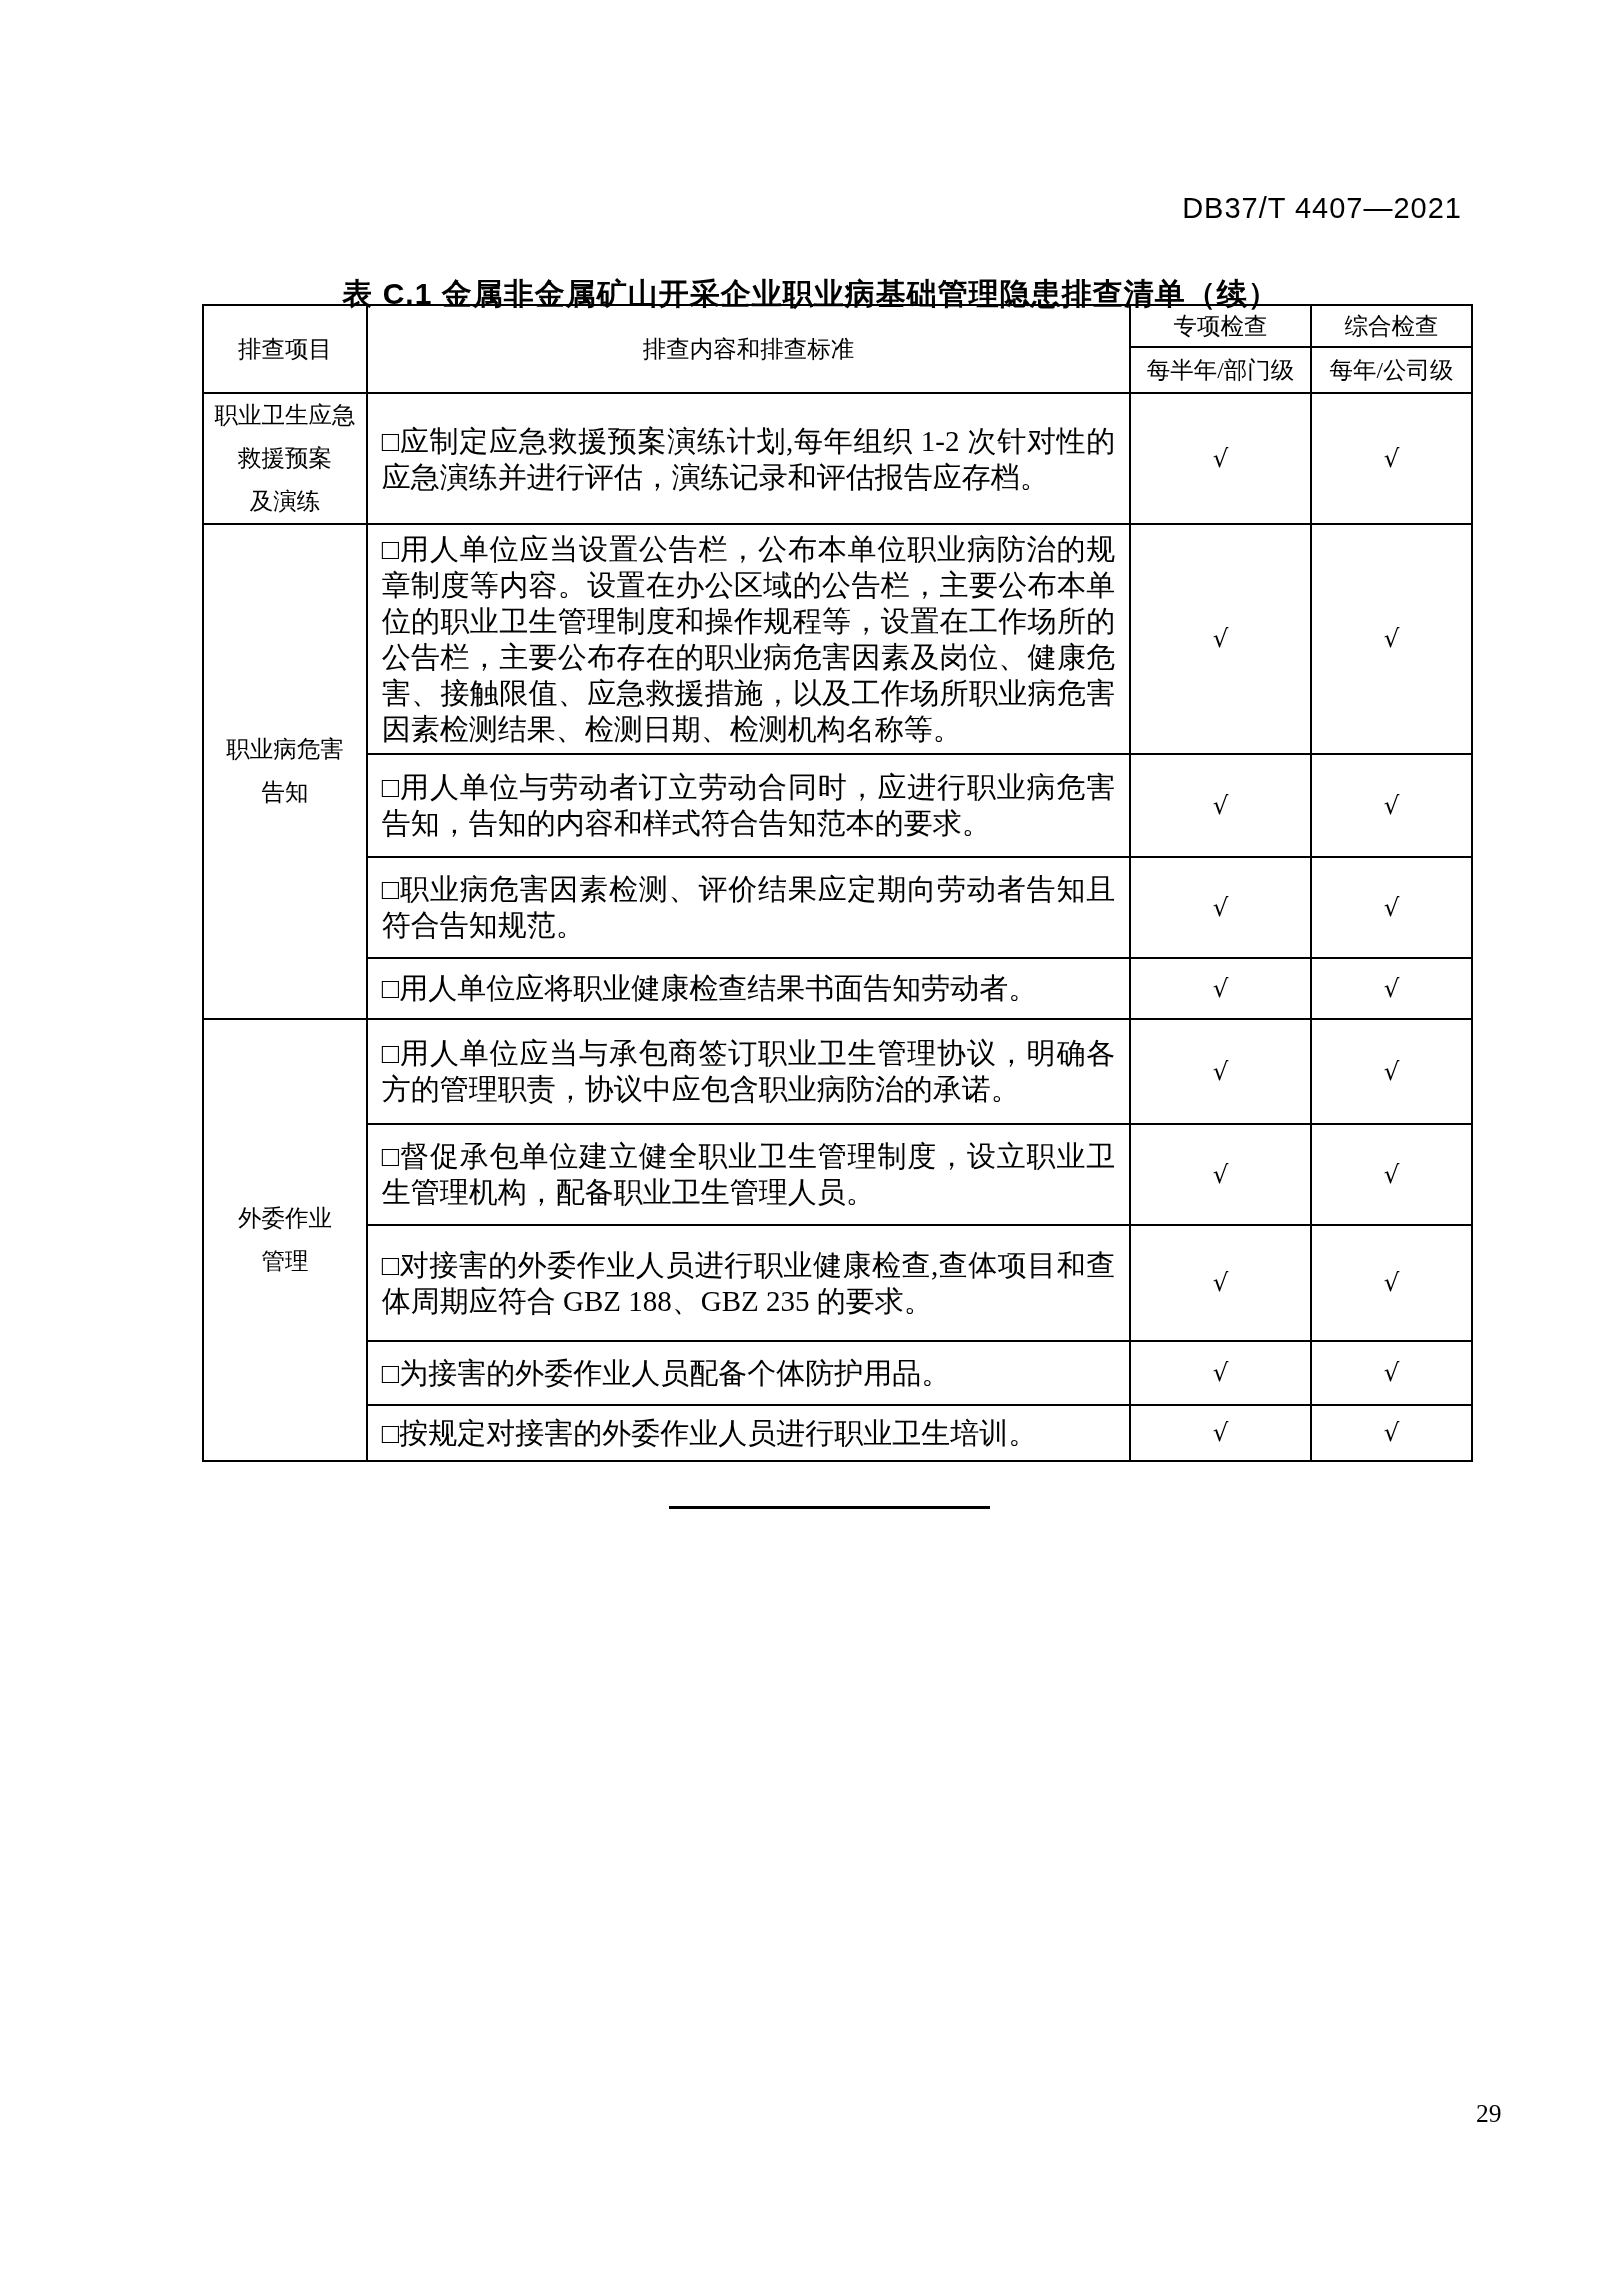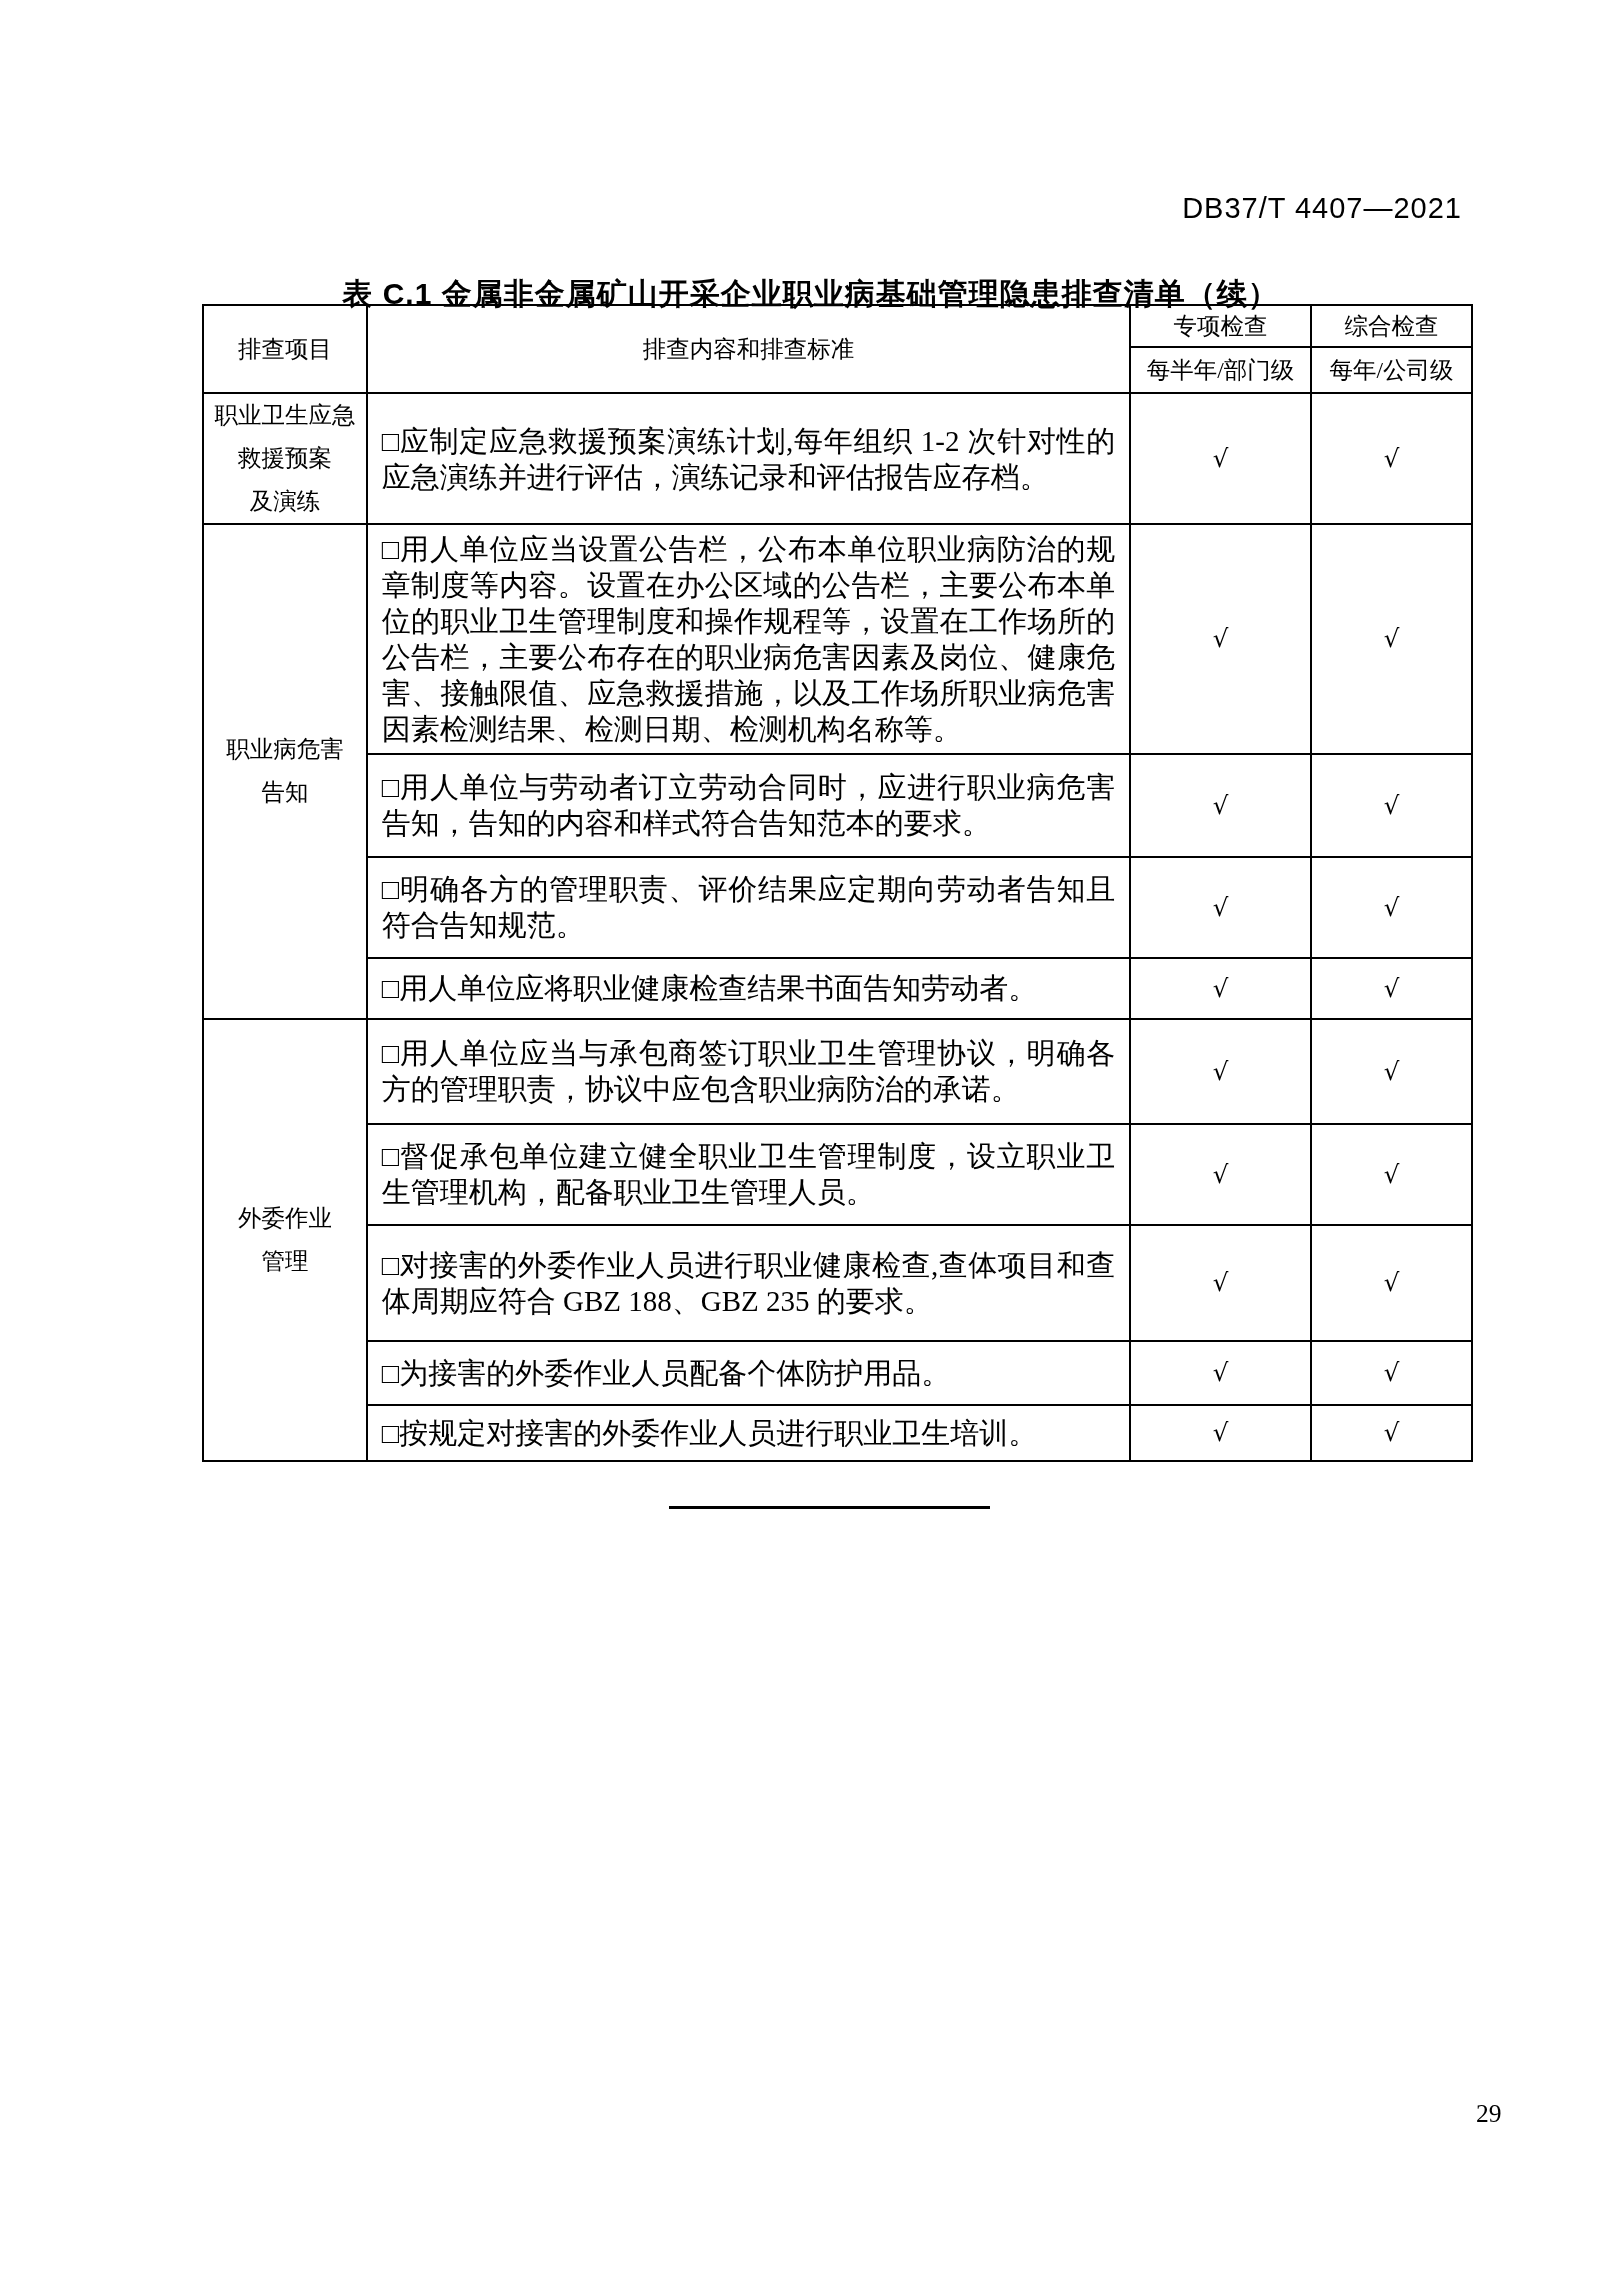--- a/index.html
+++ b/index.html
@@ -132,21 +132,21 @@
         <td class="content-cell">□用人单位应当设置公告栏，公布本单位职业病防治的规章制度等内容。设置在办公区域的公告栏，主要公布本单位的职业卫生管理制度和操作规程等，设置在工作场所的公告栏，主要公布存在的职业病危害因素及岗位、健康危害、接触限值、应急救援措施，以及工作场所职业病危害因素检测结果、检测日期、检测机构名称等。</td>
         <td class="check-cell">√</td>
         <td class="check-cell">√</td>
       </tr>
       <tr style="height: 103px;">
         <td class="content-cell">□用人单位与劳动者订立劳动合同时，应进行职业病危害告知，告知的内容和样式符合告知范本的要求。</td>
         <td class="check-cell">√</td>
         <td class="check-cell">√</td>
       </tr>
       <tr style="height: 101px;">
-        <td class="content-cell">□明确各方的管理职责、评价结果应定期向劳动者告知且符合告知规范。</td>
+        <td class="content-cell">□职业病危害因素检测、评价结果应定期向劳动者告知且符合告知规范。</td>
         <td class="check-cell">√</td>
         <td class="check-cell">√</td>
       </tr>
       <tr style="height: 61px;">
         <td class="content-cell">□用人单位应将职业健康检查结果书面告知劳动者。</td>
         <td class="check-cell">√</td>
         <td class="check-cell">√</td>
       </tr>
       <tr style="height: 105px;">
         <td class="item-cell" rowspan="5">外委作业

